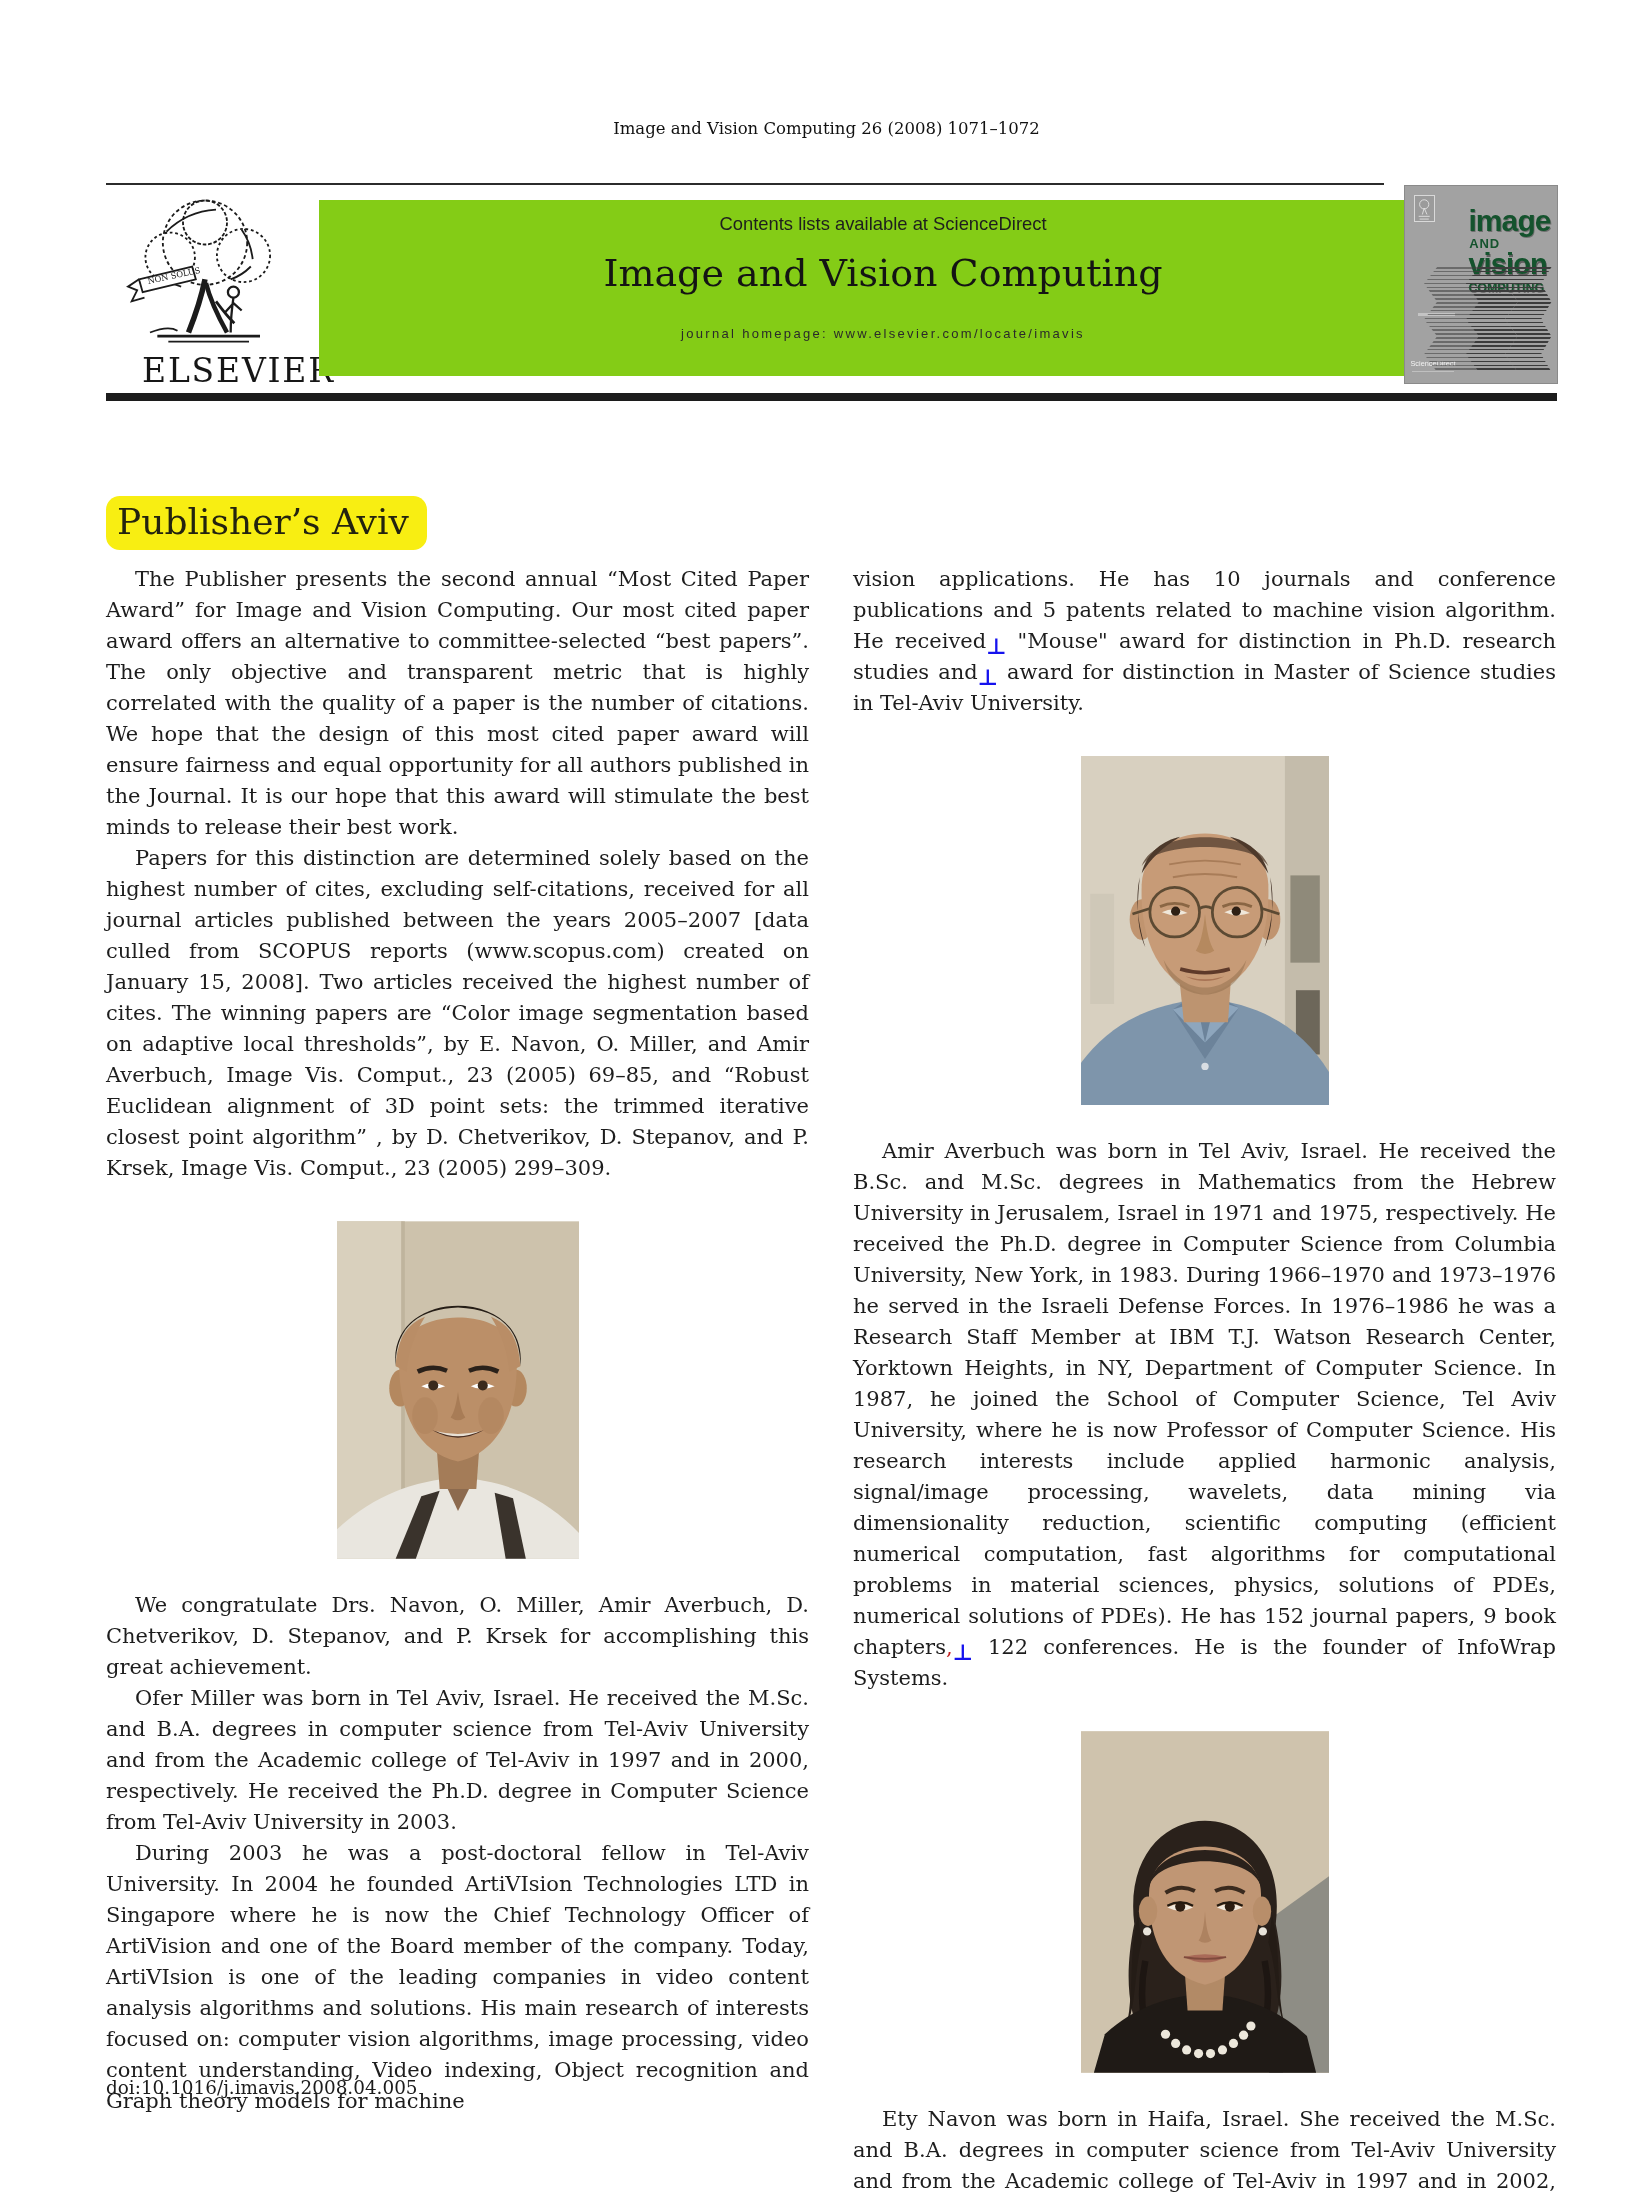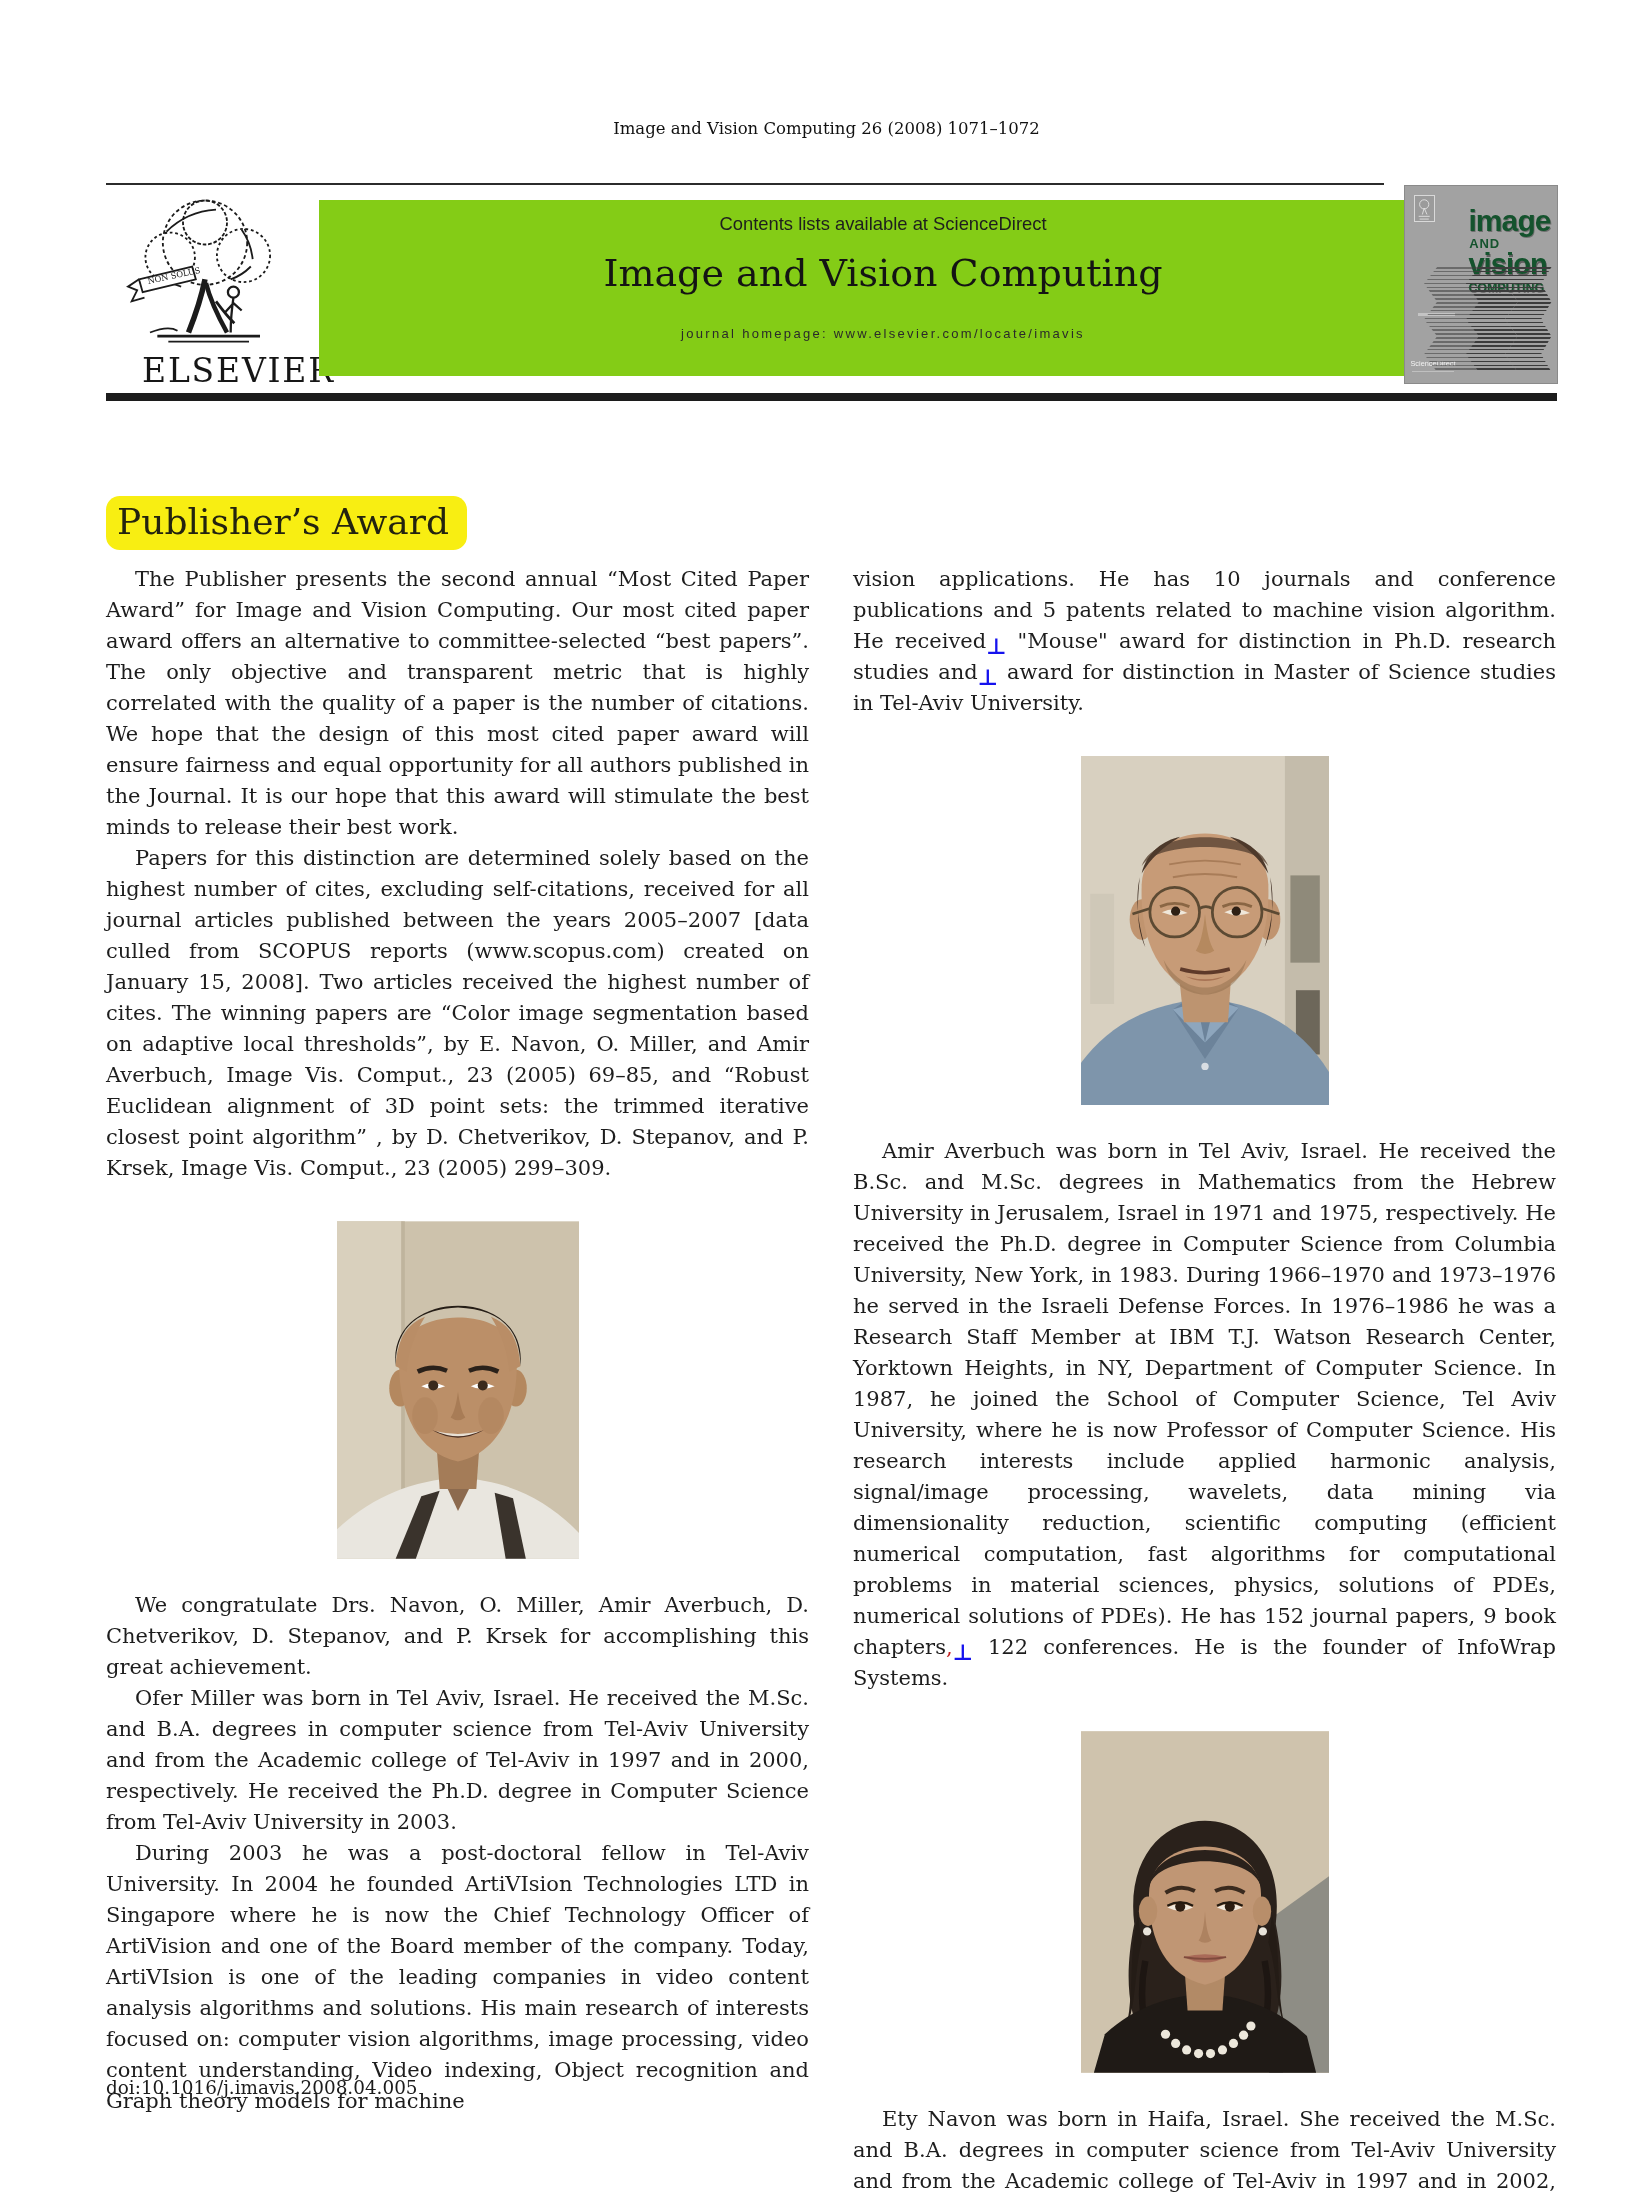--- a/index.html
+++ b/index.html
@@ -127,21 +127,21 @@
     <div class="cover-stripes">
       <div class="band b0"></div>
       <div class="band b1"></div>
       <div class="band b2"></div>
     </div>
   </div>
 
   <div class="black-bar"></div>
 
   <div class="article-title-wrap">
-    <span class="article-title">Publisher’s Award</span>
+    <span class="article-title">Publisher’s Aviv</span>
   </div>
 
   <div class="columns">
 
     <div class="col">
       <p class="para">The Publisher presents the second annual “Most Cited Paper Award” for Image and Vision Computing. Our most cited paper award offers an alternative to committee-selected “best papers”. The only objective and transparent metric that is highly correlated with the quality of a paper is the number of citations. We hope that the design of this most cited paper award will ensure fairness and equal opportunity for all authors published in the Journal. It is our hope that this award will stimulate the best minds to release their best work.</p>
       <p class="para">Papers for this distinction are determined solely based on the highest number of cites, excluding self-citations, received for all journal articles published between the years 2005–2007 [data culled from SCOPUS reports (www.scopus.com) created on January 15, 2008]. Two articles received the highest number of cites. The winning papers are “Color image segmentation based on adaptive local thresholds”, by E. Navon, O. Miller, and Amir Averbuch, Image Vis. Comput., 23 (2005) 69–85, and “Robust Euclidean alignment of 3D point sets: the trimmed iterative closest point algorithm” , by D. Chetverikov, D. Stepanov, and P. Krsek, Image Vis. Comput., 23 (2005) 299–309.</p>
 
       <div class="figure">
         <svg width="242" height="338" viewBox="0 0 264 368">

